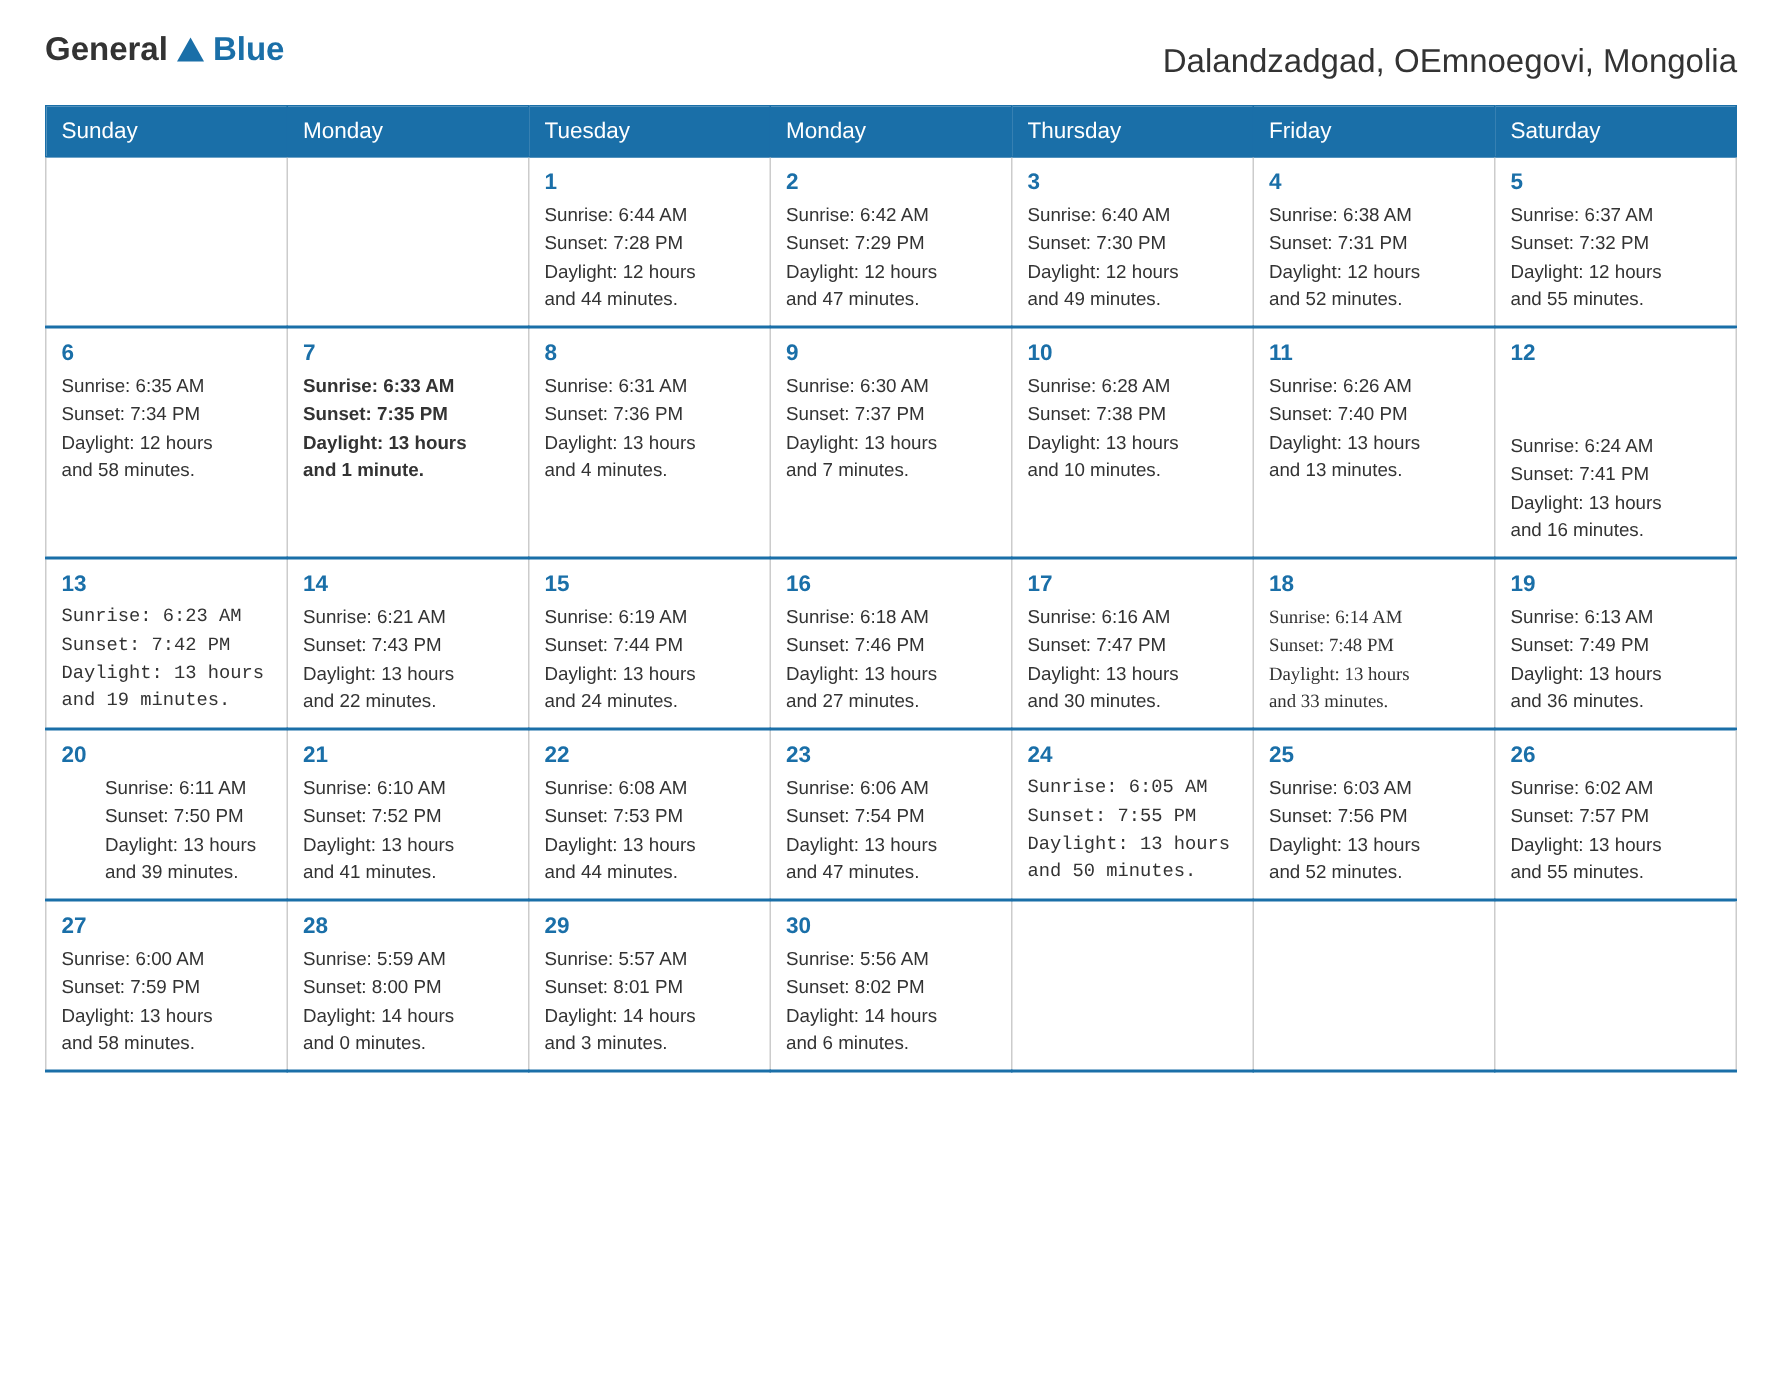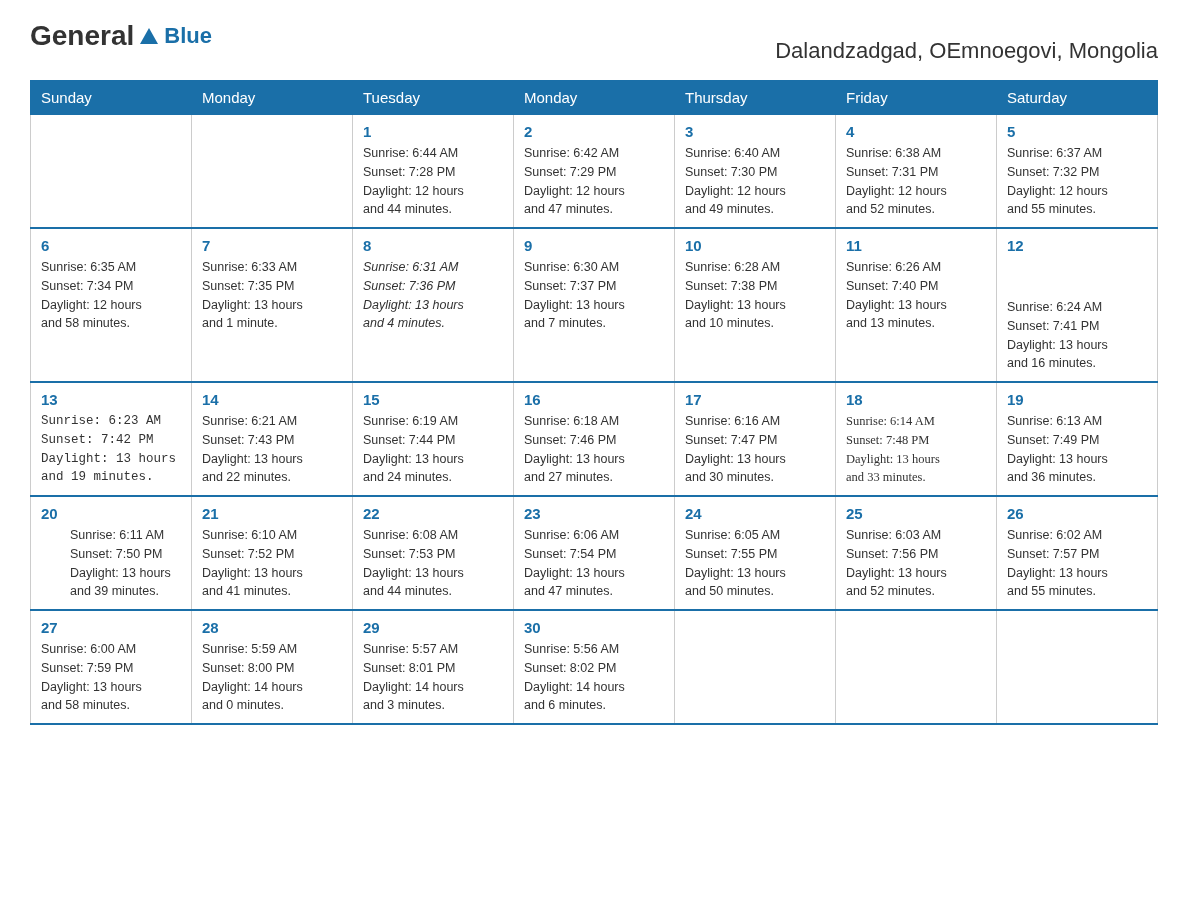--- a/index.html
+++ b/index.html
@@ -16,42 +16,42 @@
       justify-content: space-between;
       align-items: flex-start;
       margin-bottom: 16px;
     }
     .logo {
       display: flex;
       align-items: center;
       gap: 4px;
     }
     .logo-text-general {
-      font-size: 28px;
+      font-size: 22px;
       font-weight: bold;
       color: #333;
     }
     .logo-text-blue {
       font-size: 22px;
       font-weight: bold;
       color: #1a6fa8;
     }
     .title-block {
       text-align: right;
     }
     .month-title {
       font-size: 52px;
       font-weight: normal;
       color: #333;
       line-height: 1.1;
     }
     .location-title {
       font-size: 22px;
       color: #333;
-      margin-top: 18px;
+      margin-top: 8px;
     }
     .calendar {
       width: 100%;
       border-collapse: collapse;
     }
     .calendar thead tr th {
       background-color: #1a6fa8;
       color: #fff;
       padding: 8px 10px;
       text-align: left;
@@ -159,28 +159,28 @@
       <tr>
         <td>
           <span class="day-num">6</span>
           <div class="day-info" style="white-space: pre-line;">Sunrise: 6:35 AM
 Sunset: 7:34 PM
 Daylight: 12 hours
 and 58 minutes.</div>
         </td>
         <td>
           <span class="day-num">7</span>
-          <div class="day-info" style="white-space: pre-line;">Sunrise: 6:33 AM
+          <div class="day-info" style="white-space: pre-line; font-weight: bold;">Sunrise: 6:33 AM
 Sunset: 7:35 PM
 Daylight: 13 hours
 and 1 minute.</div>
         </td>
         <td>
           <span class="day-num">8</span>
-          <div class="day-info" style="white-space: pre-line; font-style: italic;">Sunrise: 6:31 AM
+          <div class="day-info" style="white-space: pre-line;">Sunrise: 6:31 AM
 Sunset: 7:36 PM
 Daylight: 13 hours
 and 4 minutes.</div>
         </td>
         <td>
           <span class="day-num">9</span>
           <div class="day-info" style="white-space: pre-line;">Sunrise: 6:30 AM
 Sunset: 7:37 PM
 Daylight: 13 hours
 and 7 minutes.</div>
@@ -282,21 +282,21 @@
         </td>
         <td>
           <span class="day-num">23</span>
           <div class="day-info" style="white-space: pre-line;">Sunrise: 6:06 AM
 Sunset: 7:54 PM
 Daylight: 13 hours
 and 47 minutes.</div>
         </td>
         <td>
           <span class="day-num">24</span>
-          <div class="day-info" style="white-space: pre-line;">Sunrise: 6:05 AM
+          <div class="day-info" style="white-space: pre-line; font-family: Liberation Mono, monospace;">Sunrise: 6:05 AM
 Sunset: 7:55 PM
 Daylight: 13 hours
 and 50 minutes.</div>
         </td>
         <td>
           <span class="day-num">25</span>
           <div class="day-info" style="white-space: pre-line;">Sunrise: 6:03 AM
 Sunset: 7:56 PM
 Daylight: 13 hours
 and 52 minutes.</div>

